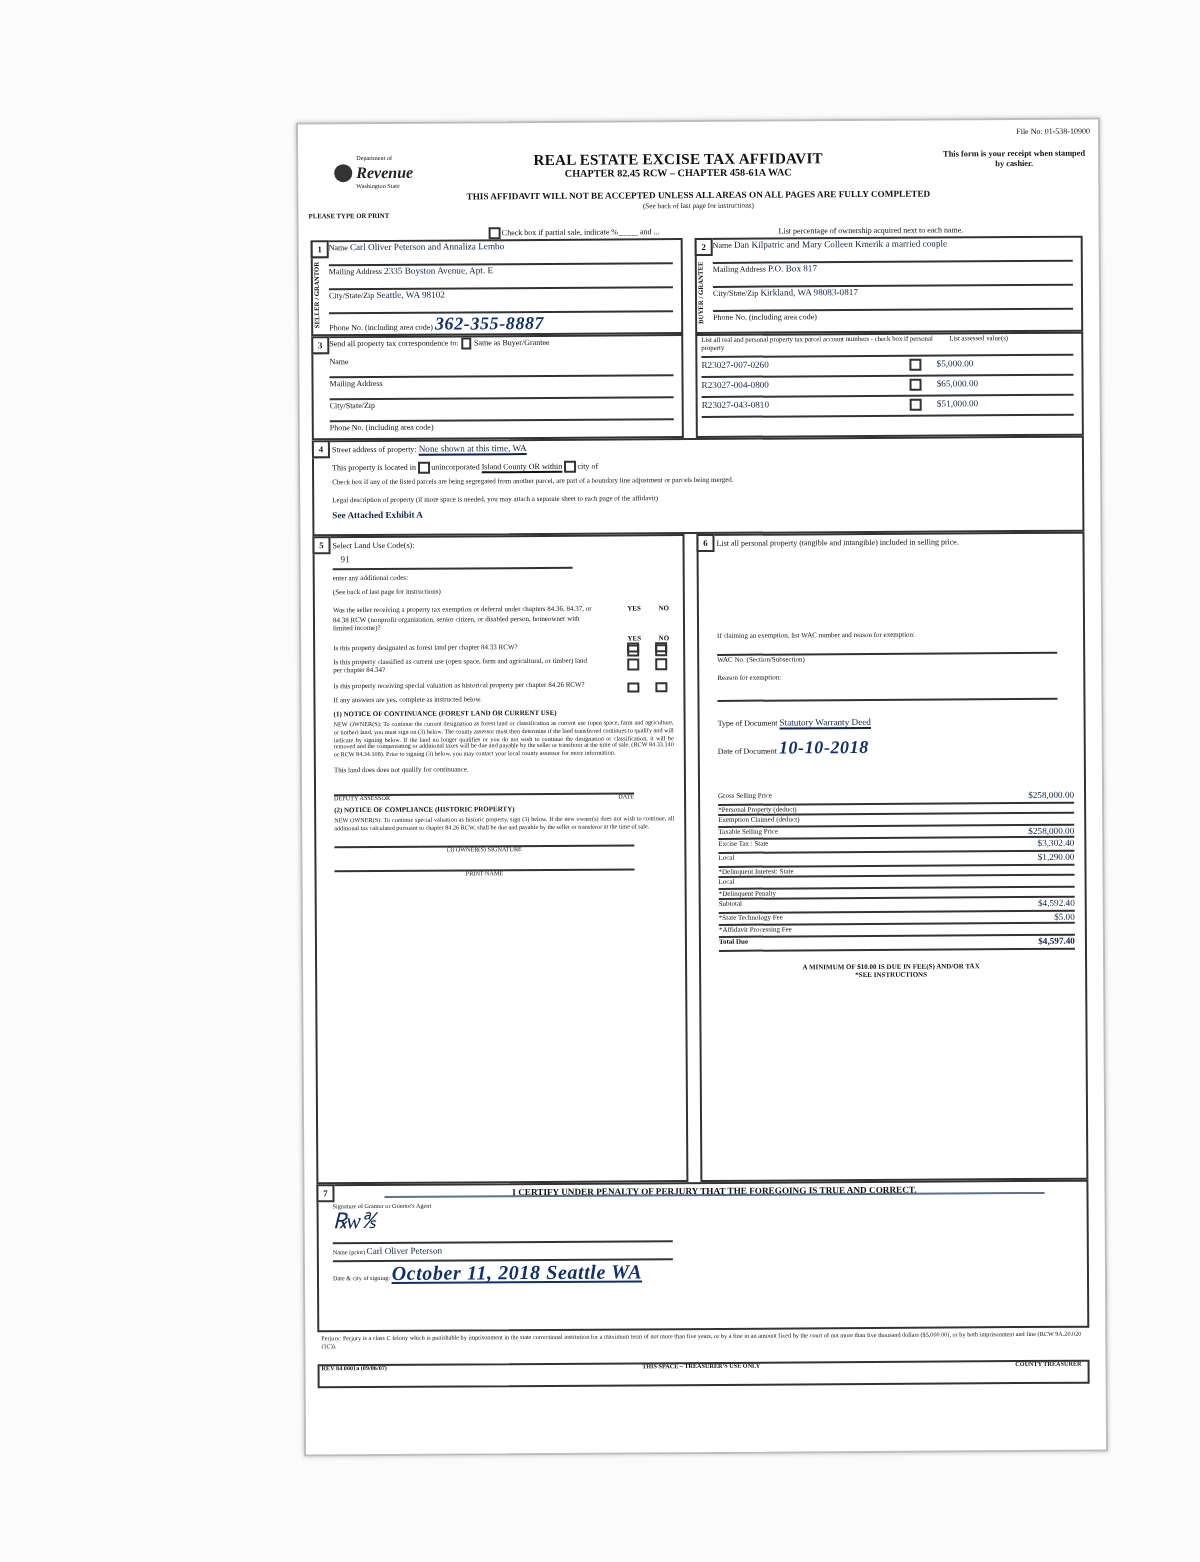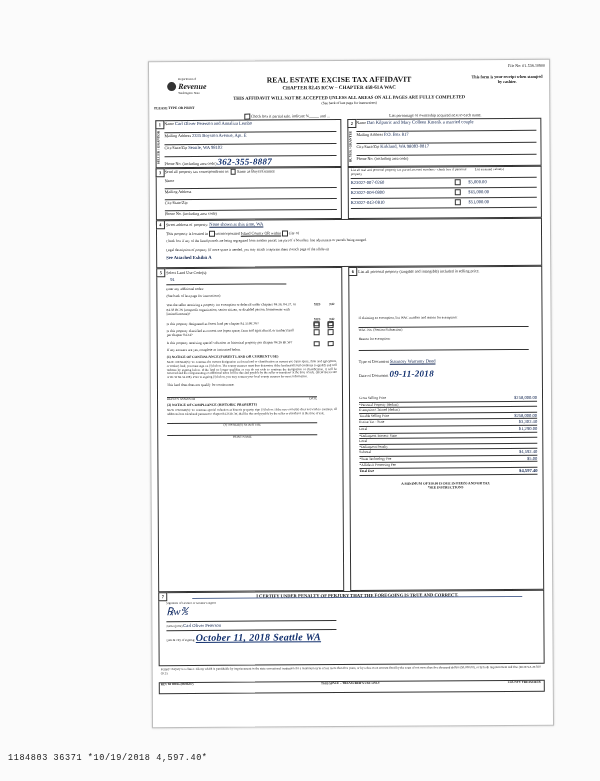--- a/index.html
+++ b/index.html
@@ -291,21 +291,21 @@
       <div class="small">WAC No. (Section/Subsection)</div>
       <div class="small" style="margin-top:4px;">Reason for exemption:</div>
       <div style="margin-top:9px;border-bottom:.5px solid #333;width:170px;"></div>
 
       <div style="margin-top:8px;" class="lbl">
         <span>Type of Document</span>
         <span class="filled u">Statutory Warranty Deed</span>
       </div>
       <div style="margin-top:4px;" class="lbl">
         <span>Date of Document</span>
-        <span class="bigpen">09-11-2018</span>
+        <span class="bigpen">10-10-2018</span>
       </div>
 
       <div style="margin-top:16px;">
         <div style="display:flex;justify-content:space-between;border-bottom:.5px solid #333;" class="small">
           <span>Gross Selling Price</span>
           <span class="filled">$258,000.00</span>
         </div>
         <div style="display:flex;justify-content:space-between;border-bottom:.5px solid #333;" class="small">
           <span>*Personal Property (deduct)</span>
           <span class="filled"></span>
@@ -386,15 +386,14 @@
     <div style="position:absolute;left:8px;top:621px;width:380px;display:flex;justify-content:space-between;" class="tiny b">
       <span>REV 84 0001a (09/06/07)</span>
       <span>THIS SPACE – TREASURER'S USE ONLY</span>
       <span>COUNTY TREASURER</span>
     </div>
 
     <div style="position:absolute;left:40px;top:536px;width:330px;height:1px;background:#16326e;opacity:.7;"></div>
 
   </div>
 
-  <div class="stamp">1184803 36371 *10/19/2018 4,597.40*</div>
 
 </div>
 
 </body></html>

